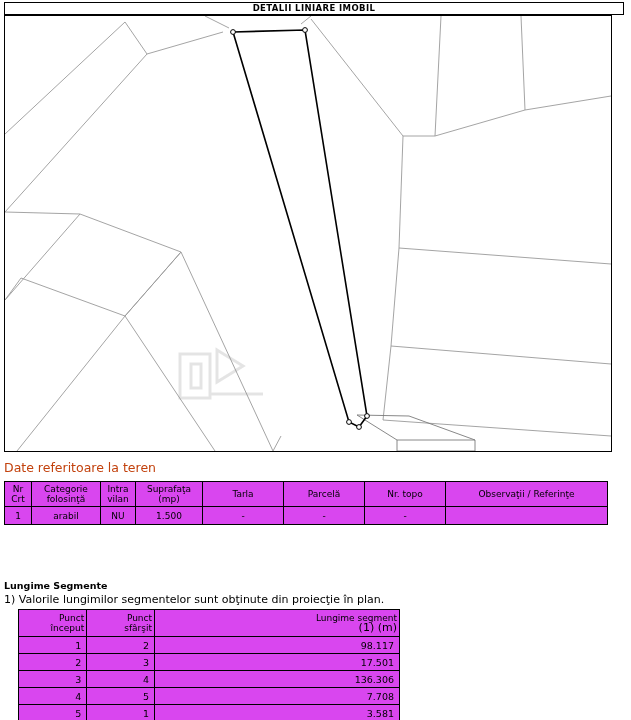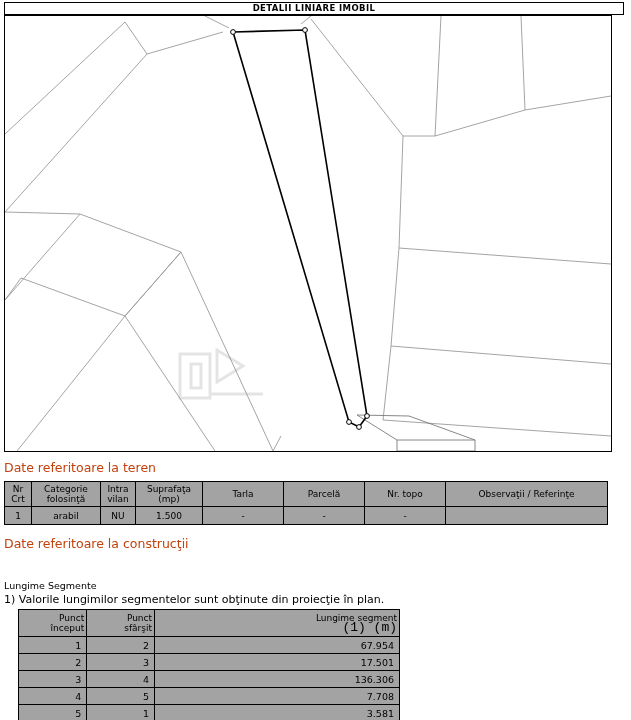--- a/index.html
+++ b/index.html
@@ -66,21 +66,21 @@
     font-family: "DejaVu Sans", sans-serif;
   }
   #teren-title { top: 460px; }
   #constructii-title { top: 536px; }
 
   
   table.doc-table {
     border-collapse: collapse;
     position: absolute;
     font-size: 9px;
-    background: #a3a3a3;
+    background: #d946ef;
   }
   table.doc-table td, table.doc-table th {
     border: 1px solid #000;
     padding: 1px 2px;
     text-align: center;
     vertical-align: middle;
     font-weight: normal;
   }
   #teren-table {
     left: 4px;
@@ -96,21 +96,21 @@
     height: 15px;
   }
   .th-small { font-size: 7.5px; }
 
   
   #lung-title {
     position: absolute;
     left: 4px;
     top: 580px;
     font-size: 9.5px;
-    font-weight: normal;
+    font-weight: bold;
   }
   #lung-note {
     position: absolute;
     left: 4px;
     top: 593px;
     font-size: 11px;
   }
   #seg-table {
     left: 18px;
     top: 609px;
@@ -124,22 +124,21 @@
   }
   #seg-table td {
     height: 14px;
     font-size: 9.5px;
   }
   #seg-table td.num {
     text-align: right;
     padding-right: 5px;
   }
   #seg-table th .sub {
-    font-size: 13px;
-    font-family: Liberation Mono, monospace;
+    font-size: 11px;
   }
   .col-punct { width: 65px; }
   .col-len { width: 252px; }
 </style>
 </head>
 <body>
 
 <div class="page">
 
   <div class="header-bar">DETALII LINIARE IMOBIL</div>
@@ -236,21 +235,20 @@
         <td>NU</td>
         <td>1.500</td>
         <td>-</td>
         <td>-</td>
         <td>-</td>
         <td></td>
       </tr>
     </tbody>
   </table>
 
-  <div class="sec-title" id="constructii-title">Date referitoare la construcţii</div>
 
   <div id="lung-title">Lungime Segmente</div>
   <div id="lung-note">1) Valorile lungimilor segmentelor sunt obţinute din proiecţie în plan.</div>
 
   <table class="doc-table" id="seg-table">
     <thead>
       <tr>
         <th class="col-punct">
           <span>Punct</span><br>
           <span>început</span>
@@ -262,21 +260,21 @@
         <th class="col-len">
           <span>Lungime segment</span><br>
           <span class="sub">(1) (m)</span>
         </th>
       </tr>
     </thead>
     <tbody>
       <tr>
         <td class="num">1</td>
         <td class="num">2</td>
-        <td class="num">67.954</td>
+        <td class="num">98.117</td>
       </tr>
       <tr>
         <td class="num">2</td>
         <td class="num">3</td>
         <td class="num">17.501</td>
       </tr>
       <tr>
         <td class="num">3</td>
         <td class="num">4</td>
         <td class="num">136.306</td>

